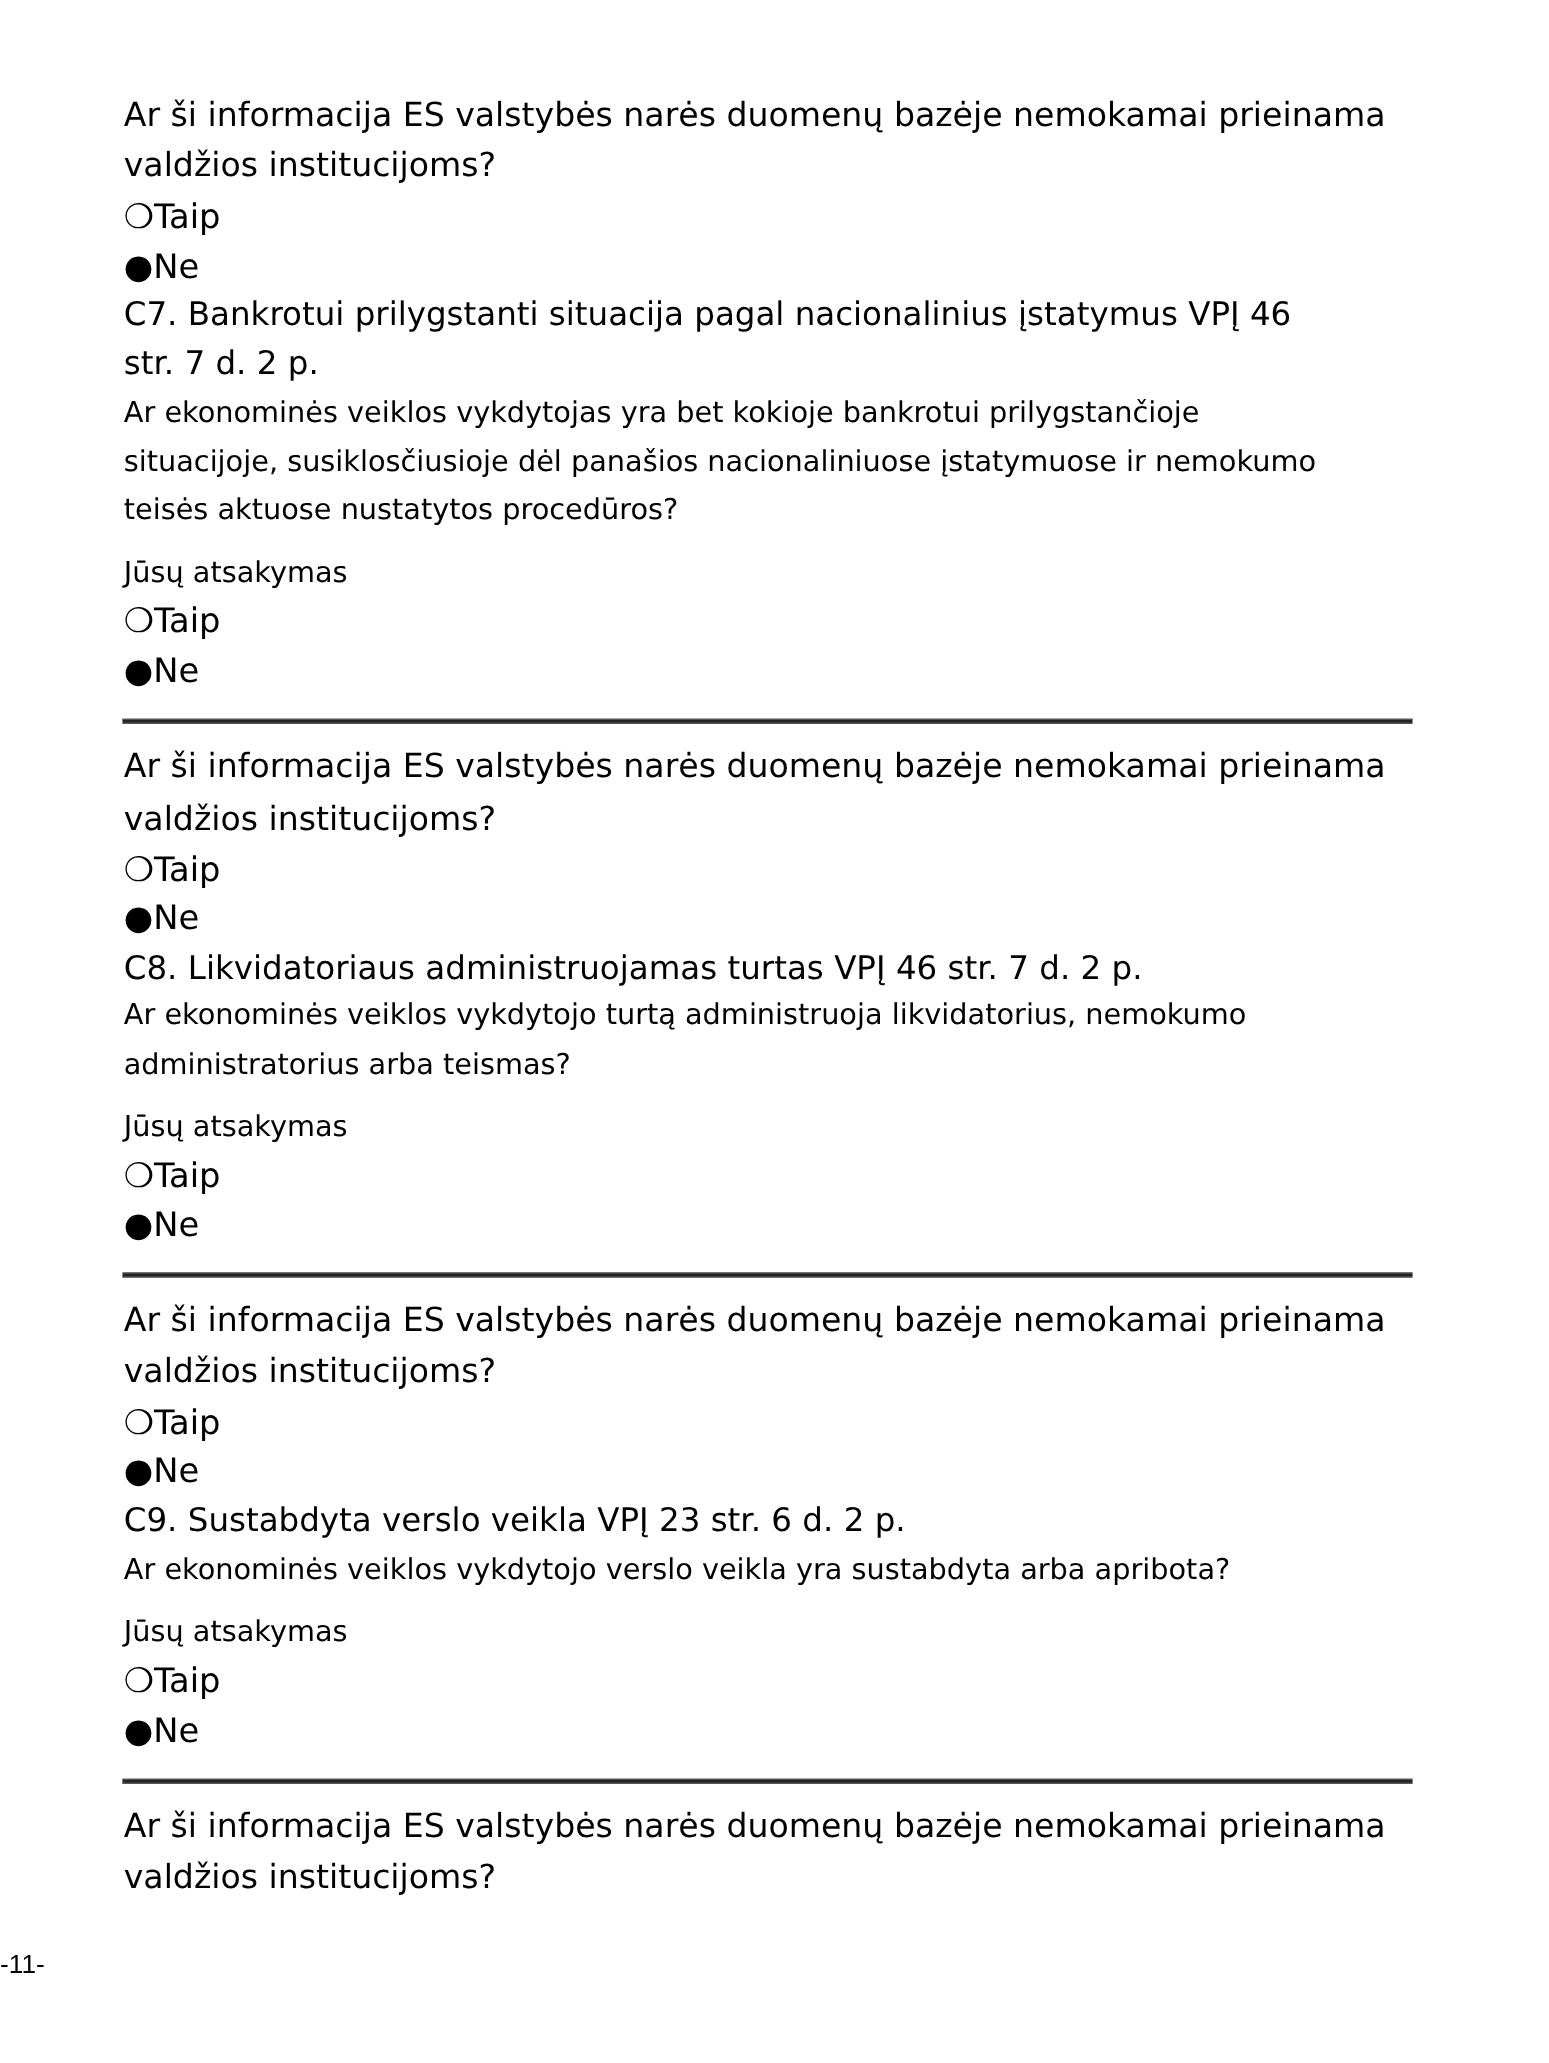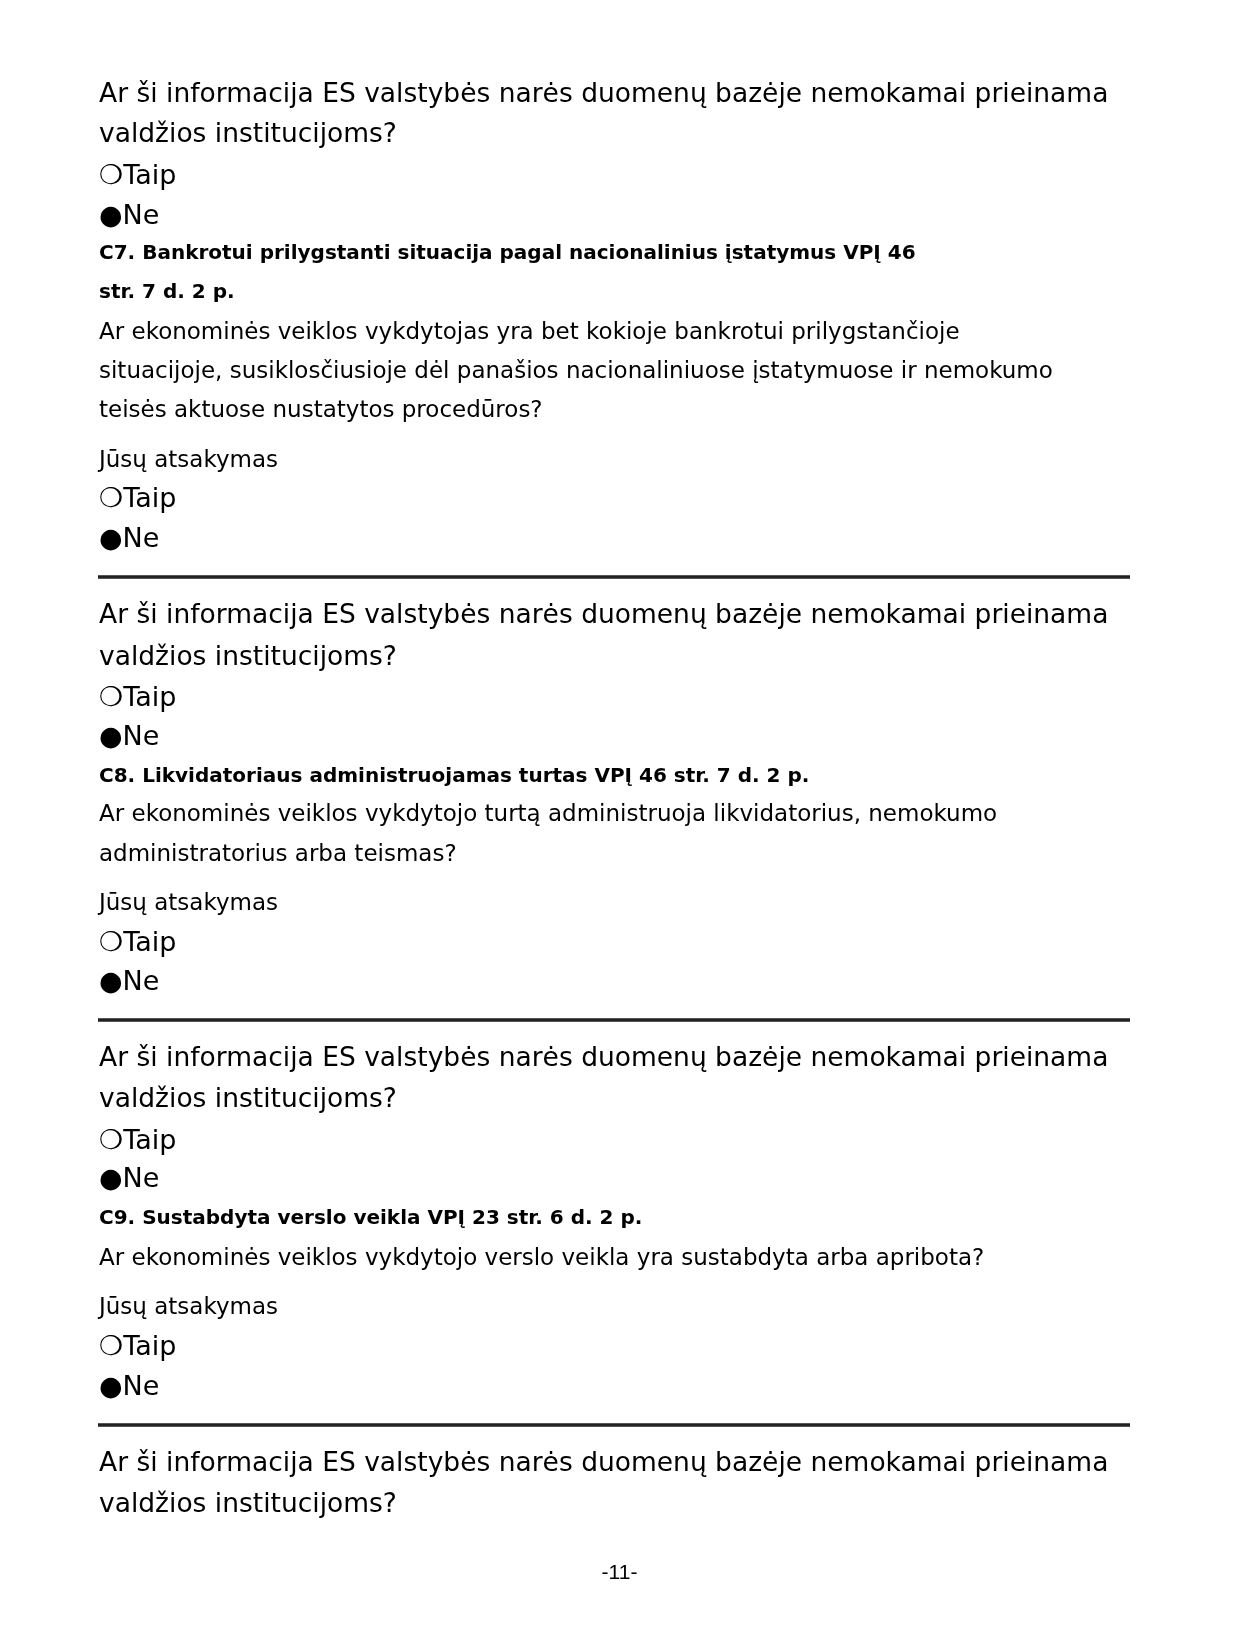--- a/index.html
+++ b/index.html
@@ -1,24 +1,24 @@
 <!DOCTYPE html>
 <html><head>
 <meta charset="utf-8">
 <style>
   html, body { margin:0; padding:0; background:#ffffff; }
   body { width:1239px; height:1650px; position:relative; overflow:hidden; font-family:"DejaVu Sans", sans-serif; color:#000; }
   .t { position:absolute; left:99px; white-space:nowrap; line-height:1; transform:translateY(-50%); }
   .q { font-size:26.5px; }
   .b { font-size:23px; }
-  .h { font-size:20px; font-weight:bold; }
+  .h { font-size:26px; font-weight:normal; }
   .opt { font-size:27px; }
   .opt .mark { display:inline-block; }
   .div { position:absolute; left:98px; width:1032px; height:4px; background:#222; border-top:1px solid #555; border-bottom:1px solid #555; box-sizing:border-box; }
-  .page { position:absolute; left:0; width:1239px; text-align:center; font-family:"Liberation Sans", sans-serif; font-size:21px; transform:translateY(-50%); }
+  .page { position:absolute; left:0; width:1239px; text-align:left; font-family:"Liberation Sans", sans-serif; font-size:21px; transform:translateY(-50%); }
 </style>
 </head>
 <body>
 
 <div class="t q" style="top:93px">Ar ši informacija ES valstybės narės duomenų bazėje nemokamai prieinama</div>
 <div class="t q" style="top:133px">valdžios institucijoms?</div>
 <div class="t opt" style="top:174px"><span class="mark">❍</span><span>Taip</span></div>
 <div class="t opt" style="top:214px"><span class="mark">●</span><span>Ne</span></div>
 <div class="t h" style="top:252px">C7. Bankrotui prilygstanti situacija pagal nacionalinius įstatymus VPĮ 46</div>
 <div class="t h" style="top:291px">str. 7 d. 2 p.</div>

